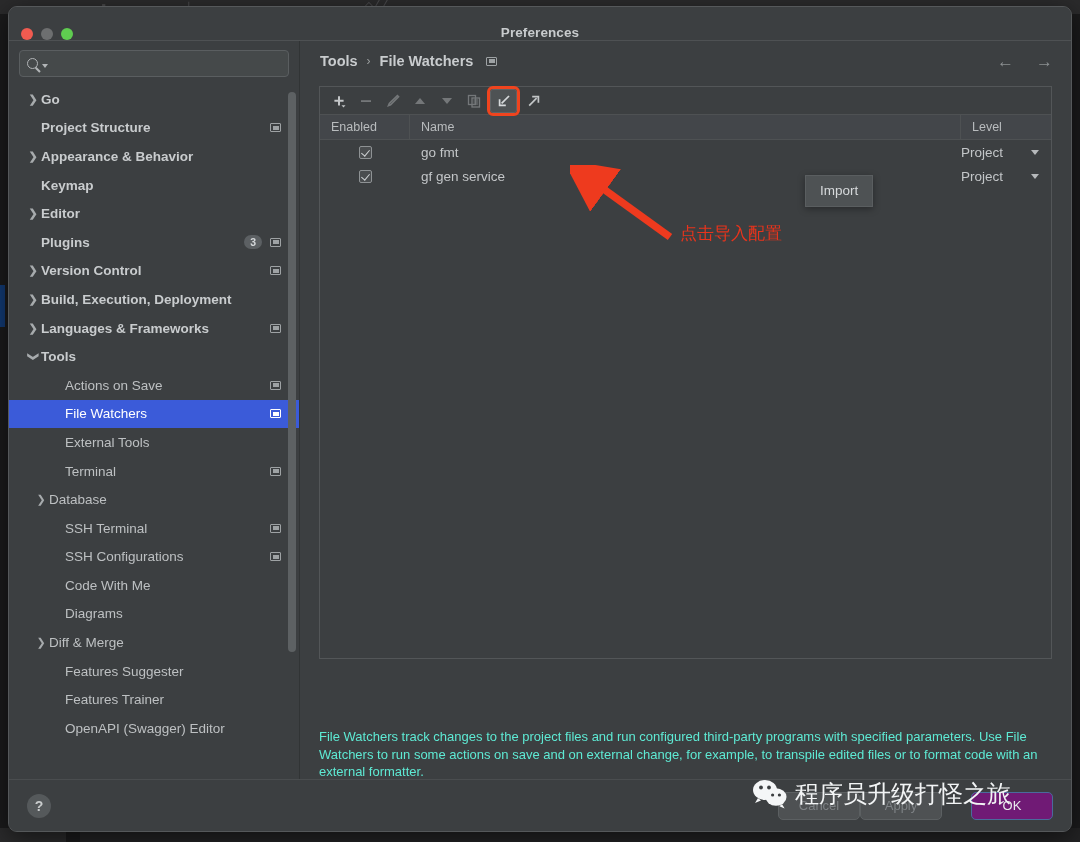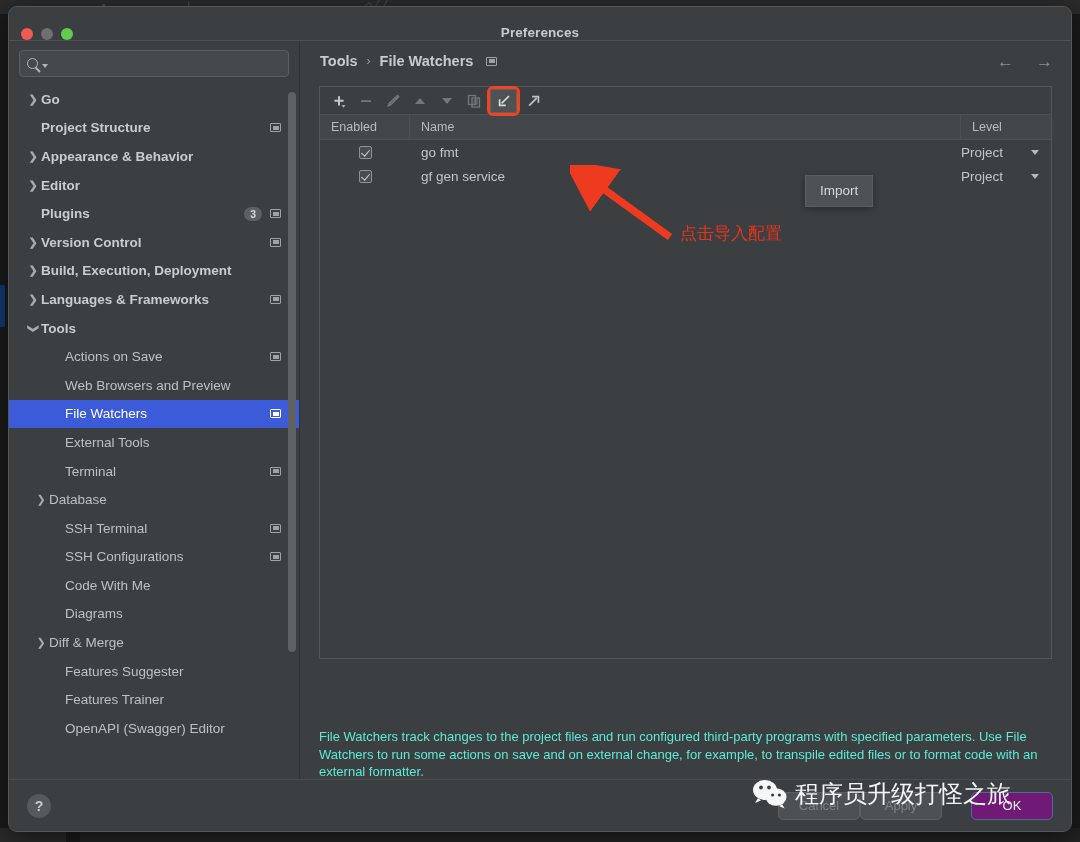--- a/index.html
+++ b/index.html
@@ -361,20 +361,25 @@
             <span class="label">Project Structure</span>
             <span class="spacer"></span>
             <span class="scr-icon"></span>
           </div>
           <div class="node top lv0">
             <span class="chev">❯</span>
             <span class="label">Appearance &amp; Behavior</span>
             <span class="spacer"></span>
           </div>
           <div class="node top lv0">
+            <span class="chev"></span>
+            <span class="label">Keymap</span>
+            <span class="spacer"></span>
+          </div>
+          <div class="node top lv0">
             <span class="chev">❯</span>
             <span class="label">Editor</span>
             <span class="spacer"></span>
           </div>
           <div class="node top lv0">
             <span class="chev"></span>
             <span class="label">Plugins</span>
             <span class="spacer"></span>
             <span class="badge">3</span>
             <span class="scr-icon"></span>
@@ -399,25 +404,20 @@
           <div class="node top lv0">
             <span class="chev open">❯</span>
             <span class="label">Tools</span>
             <span class="spacer"></span>
           </div>
           <div class="node lv1">
             <span class="chev"></span>
             <span class="label">Actions on Save</span>
             <span class="spacer"></span>
             <span class="scr-icon"></span>
-          </div>
-          <div class="node lv1">
-            <span class="chev"></span>
-            <span class="label">Web Browsers and Preview</span>
-            <span class="spacer"></span>
           </div>
           <div class="node sel lv1">
             <span class="chev"></span>
             <span class="label">File Watchers</span>
             <span class="spacer"></span>
             <span class="scr-icon"></span>
           </div>
           <div class="node lv1">
             <span class="chev"></span>
             <span class="label">External Tools</span>

